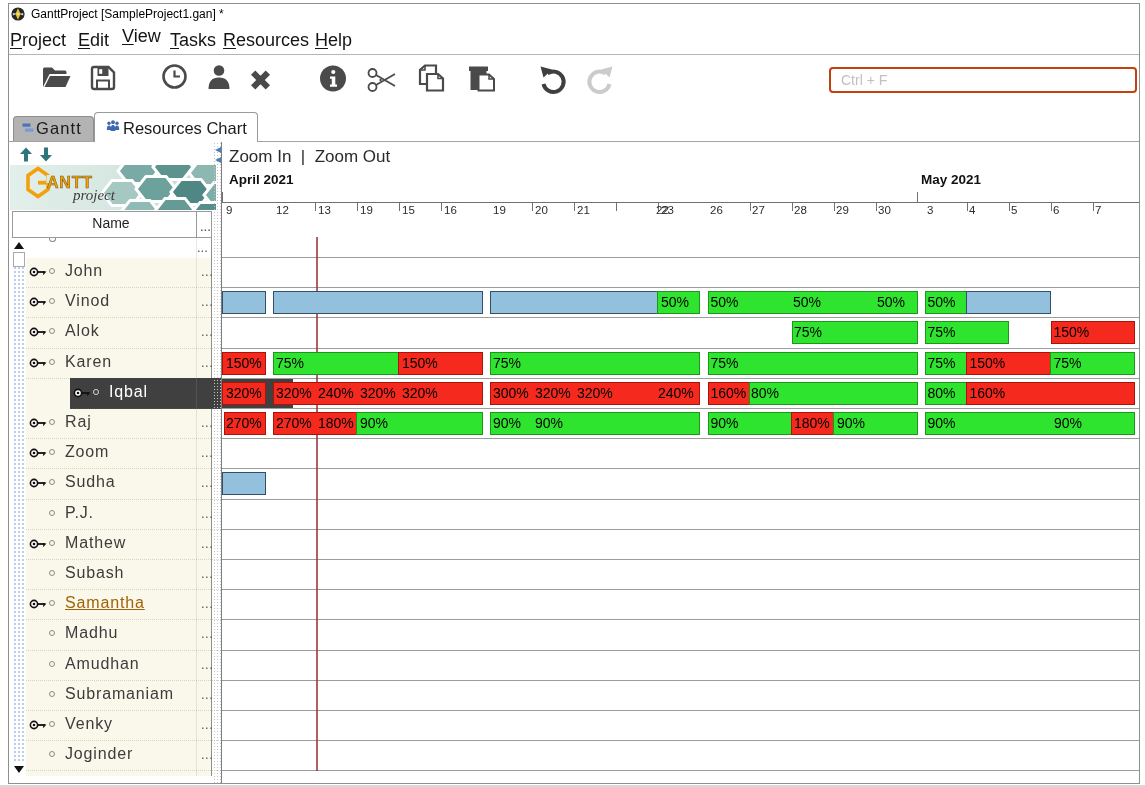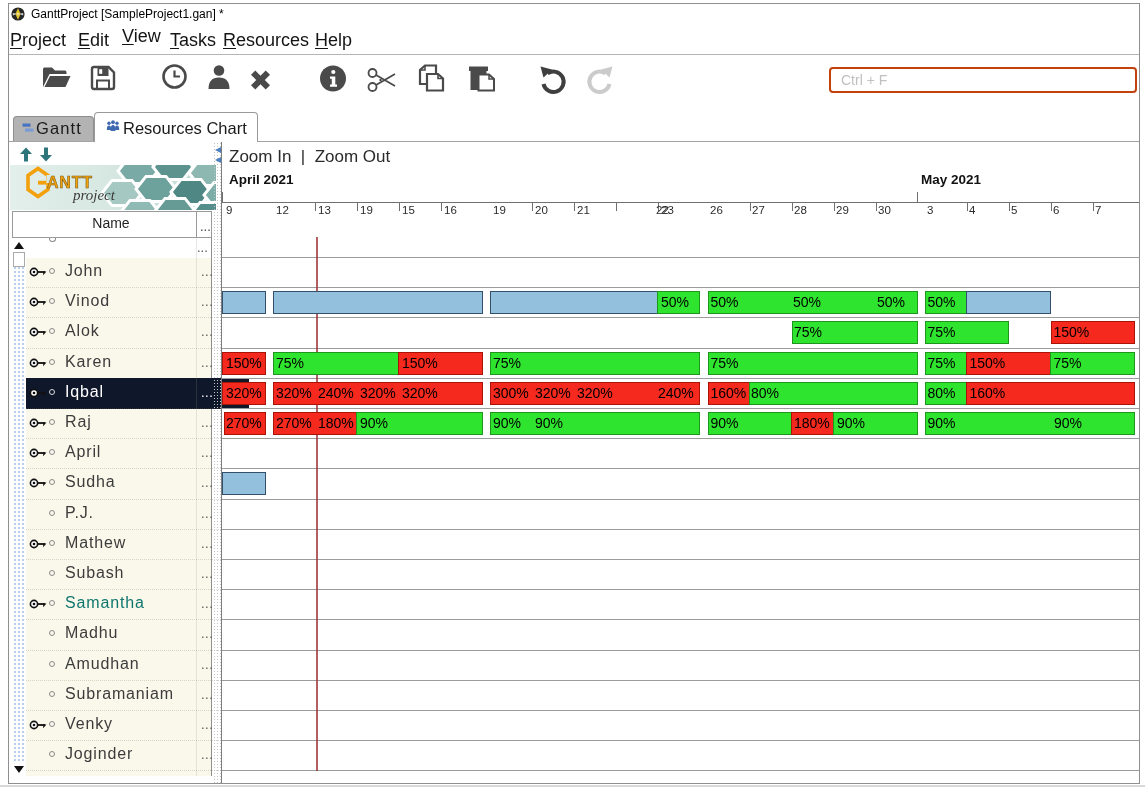--- a/index.html
+++ b/index.html
@@ -185,21 +185,21 @@
 <svg style="position:absolute;left:3px;top:9px;" width="18" height="12" viewBox="0 0 18 12">
       <circle cx="5" cy="6" r="3.6" fill="#fff" stroke="#111" stroke-width="1.6"></circle>
       <circle cx="5" cy="6" r="1.3" fill="#111"></circle>
       <rect x="8.6" y="5.1" width="7.5" height="1.8" fill="#111"></rect>
       <polygon points="14.2,5.5 17.4,5.5 14.2,9.2" fill="#111"></polygon>
     </svg>
 <div style="position:absolute;left:23px;top:11px;width:6px;height:6px;border-radius:50%;border:1.5px solid #8a8a8a;box-sizing:border-box;background:transparent;"></div>
 <div class="rname" style="color:#3c3c3c;">Karen</div>
 <div class="rdots" style="color:#555;">...</div>
 </div>
-<div class="row" style="top:377.8px;background:#0f172a;border-bottom:1px dotted rgba(130,120,85,0.28);">
+<div class="row" style="top:377.8px;background:#404040;border-bottom:1px dotted rgba(130,120,85,0.28);margin-left:44px;">
 <svg style="position:absolute;left:3px;top:9px;" width="18" height="12" viewBox="0 0 18 12">
       <circle cx="5" cy="6" r="3.6" fill="#fff" stroke="#111" stroke-width="1.6"></circle>
       <circle cx="5" cy="6" r="1.3" fill="#111"></circle>
       <rect x="8.6" y="5.1" width="7.5" height="1.8" fill="#111"></rect>
       <polygon points="14.2,5.5 17.4,5.5 14.2,9.2" fill="#111"></polygon>
     </svg>
 <div style="position:absolute;left:23px;top:11px;width:6px;height:6px;border-radius:50%;border:1.5px solid #d8d8d8;box-sizing:border-box;background:transparent;"></div>
 <div class="rname" style="color:#fff;">Iqbal</div>
 <div class="rdots" style="color:#fff;">...</div>
 </div>
@@ -215,21 +215,21 @@
 <div class="rdots" style="color:#555;">...</div>
 </div>
 <div class="row" style="top:438.2px;background:transparent;border-bottom:1px dotted rgba(130,120,85,0.28);">
 <svg style="position:absolute;left:3px;top:9px;" width="18" height="12" viewBox="0 0 18 12">
       <circle cx="5" cy="6" r="3.6" fill="#fff" stroke="#111" stroke-width="1.6"></circle>
       <circle cx="5" cy="6" r="1.3" fill="#111"></circle>
       <rect x="8.6" y="5.1" width="7.5" height="1.8" fill="#111"></rect>
       <polygon points="14.2,5.5 17.4,5.5 14.2,9.2" fill="#111"></polygon>
     </svg>
 <div style="position:absolute;left:23px;top:11px;width:6px;height:6px;border-radius:50%;border:1.5px solid #8a8a8a;box-sizing:border-box;background:transparent;"></div>
-<div class="rname" style="color:#3c3c3c;">April</div>
+<div class="rname" style="color:#3c3c3c;">Zoom</div>
 <div class="rdots" style="color:#555;">...</div>
 </div>
 <div class="row" style="top:468.4px;background:transparent;border-bottom:1px dotted rgba(130,120,85,0.28);">
 <svg style="position:absolute;left:3px;top:9px;" width="18" height="12" viewBox="0 0 18 12">
       <circle cx="5" cy="6" r="3.6" fill="#fff" stroke="#111" stroke-width="1.6"></circle>
       <circle cx="5" cy="6" r="1.3" fill="#111"></circle>
       <rect x="8.6" y="5.1" width="7.5" height="1.8" fill="#111"></rect>
       <polygon points="14.2,5.5 17.4,5.5 14.2,9.2" fill="#111"></polygon>
     </svg>
 <div style="position:absolute;left:23px;top:11px;width:6px;height:6px;border-radius:50%;border:1.5px solid #8a8a8a;box-sizing:border-box;background:transparent;"></div>
@@ -258,21 +258,21 @@
 <div class="rdots" style="color:#555;">...</div>
 </div>
 <div class="row" style="top:589.2px;background:transparent;border-bottom:1px dotted rgba(130,120,85,0.28);">
 <svg style="position:absolute;left:3px;top:9px;" width="18" height="12" viewBox="0 0 18 12">
       <circle cx="5" cy="6" r="3.6" fill="#fff" stroke="#111" stroke-width="1.6"></circle>
       <circle cx="5" cy="6" r="1.3" fill="#111"></circle>
       <rect x="8.6" y="5.1" width="7.5" height="1.8" fill="#111"></rect>
       <polygon points="14.2,5.5 17.4,5.5 14.2,9.2" fill="#111"></polygon>
     </svg>
 <div style="position:absolute;left:23px;top:11px;width:6px;height:6px;border-radius:50%;border:1.5px solid #8a8a8a;box-sizing:border-box;background:transparent;"></div>
-<div class="rname" style="color:#0f766e;">Samantha</div>
+<div class="rname" style="color:#a16207;text-decoration:underline;">Samantha</div>
 <div class="rdots" style="color:#555;">...</div>
 </div>
 <div class="row" style="top:619.4px;background:transparent;border-bottom:1px dotted rgba(130,120,85,0.28);">
 <div style="position:absolute;left:23px;top:11px;width:6px;height:6px;border-radius:50%;border:1.5px solid #8a8a8a;box-sizing:border-box;background:transparent;"></div>
 <div class="rname" style="color:#3c3c3c;">Madhu</div>
 <div class="rdots" style="color:#555;">...</div>
 </div>
 <div class="row" style="top:649.6px;background:transparent;border-bottom:1px dotted rgba(130,120,85,0.28);">
 <div style="position:absolute;left:23px;top:11px;width:6px;height:6px;border-radius:50%;border:1.5px solid #8a8a8a;box-sizing:border-box;background:transparent;"></div>
 <div class="rname" style="color:#3c3c3c;">Amudhan</div>

